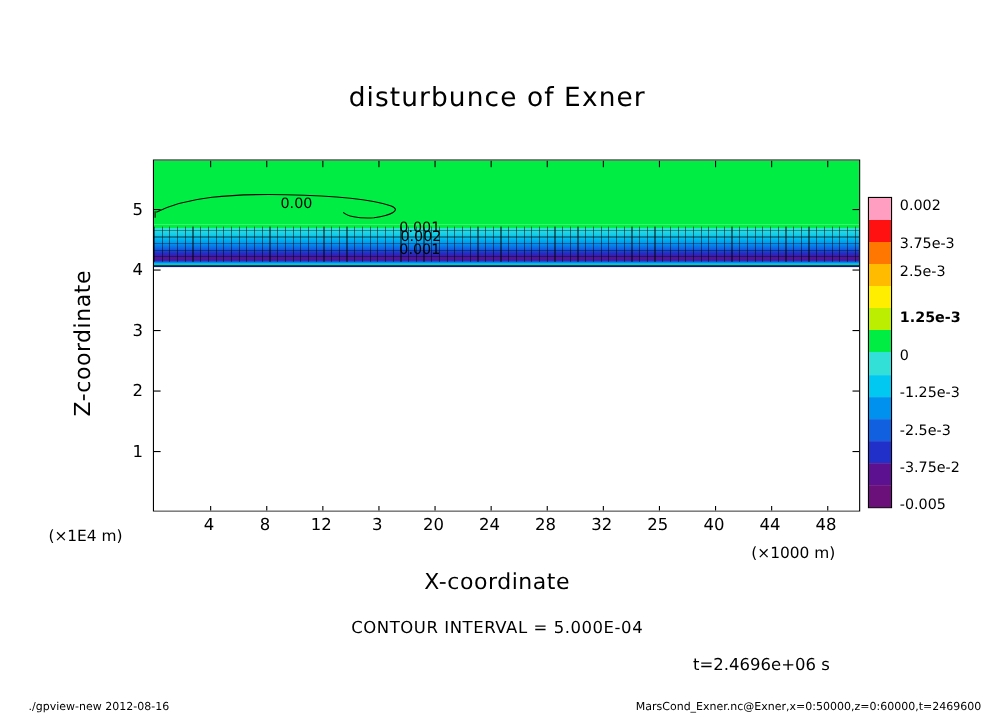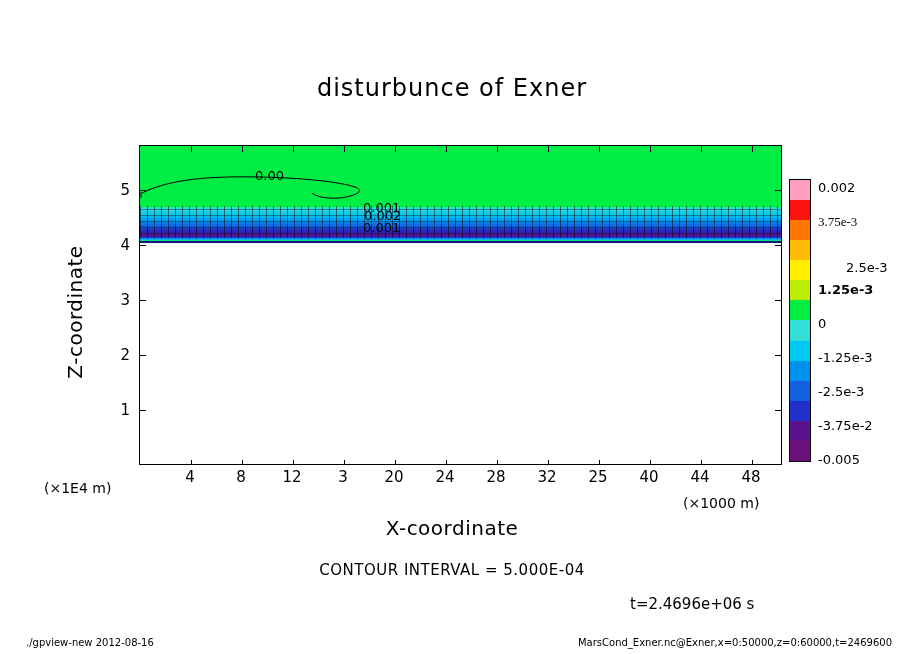--- a/index.html
+++ b/index.html
@@ -154,21 +154,21 @@
   <div class="abs" id="field-band"></div>
   <div class="abs" id="band-hatch"></div>
   <div class="abs" id="band-hatch2"></div>
   <div class="abs" id="field-bottom-line"></div>
   <div class="abs" id="field-white"></div>
 
   <svg class="abs" style="left:0;top:0;" width="643" height="320">
     <path d="M2,47 C30,33 70,30 120,31 C165,32 200,36 215,41 C226,45 215,50 200,52 C185,53 175,50 172,47" fill="none" stroke="#000" stroke-width="1"></path>
     <path d="M1,46 C1,52 1,52 1,52" fill="none" stroke="#000" stroke-width="1"></path>
   </svg>
-  <div class="abs contour-label" style="left:115px; top:22px;">0.00</div>
+  <div class="abs contour-label" style="left:115px; top:32px;">0.00</div>
   <div class="abs contour-label" style="left:223px; top:54px;">0.001</div>
   <div class="abs contour-label" style="left:224px; top:62px;">0.002</div>
   <div class="abs contour-label" style="left:223px; top:74px;">0.001</div>
 
   <div class="abs tick-x" style="left:51px;"></div>
   <div class="abs tick-x" style="left:102px;"></div>
   <div class="abs tick-x" style="left:153px;"></div>
   <div class="abs tick-x" style="left:204px;"></div>
   <div class="abs tick-x" style="left:255px;"></div>
   <div class="abs tick-x" style="left:306px;"></div>
@@ -239,22 +239,22 @@
   <div class="cb-cell" style="height:7.14%;  background:#33e0d8;"></div>
   <div class="cb-cell" style="height:7.14%;  background:#00c8f0;"></div>
   <div class="cb-cell" style="height:7.14%;  background:#0090ee;"></div>
   <div class="cb-cell" style="height:7.14%;  background:#1060e0;"></div>
   <div class="cb-cell" style="height:7.14%;  background:#2030c8;"></div>
   <div class="cb-cell" style="height:7.14%;  background:#5c1290;"></div>
   <div class="cb-cell" style="height:7.2%;   background:#6b0f7a;"></div>
 </div>
 
 <div class="abs cb-tick-label" style="top:180px;">0.002</div>
-<div class="abs cb-tick-label" style="top:214px;font-family:Liberation Serif, serif;">3.75e-3</div>
-<div class="abs cb-tick-label" style="top:260px;margin-left:28px;">2.5e-3</div>
+<div class="abs cb-tick-label" style="top:214px;">3.75e-3</div>
+<div class="abs cb-tick-label" style="top:240px;">2.5e-3</div>
 <div class="abs cb-tick-label" style="top:282px;font-weight:bold;">1.25e-3</div>
 <div class="abs cb-tick-label" style="top:316px;">0</div>
 <div class="abs cb-tick-label" style="top:350px;">-1.25e-3</div>
 <div class="abs cb-tick-label" style="top:384px;">-2.5e-3</div>
 <div class="abs cb-tick-label" style="top:418px;">-3.75e-2</div>
 <div class="abs cb-tick-label" style="top:452px;">-0.005</div>
 
 <div class="abs" id="contour-interval">CONTOUR INTERVAL = 5.000E-04</div>
 <div class="abs" id="time-label">t=2.4696e+06 s</div>
 <div class="abs" id="footer-left">./gpview-new  2012-08-16</div>

